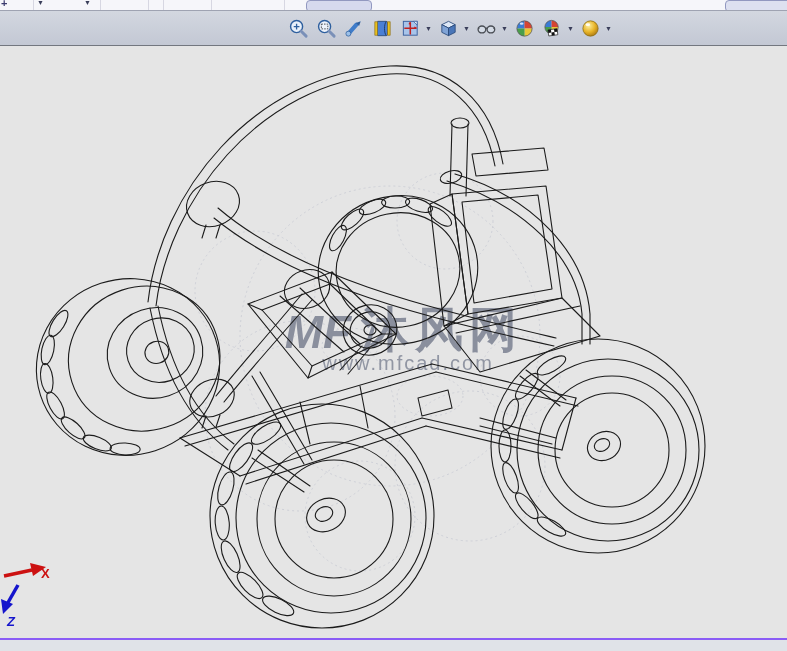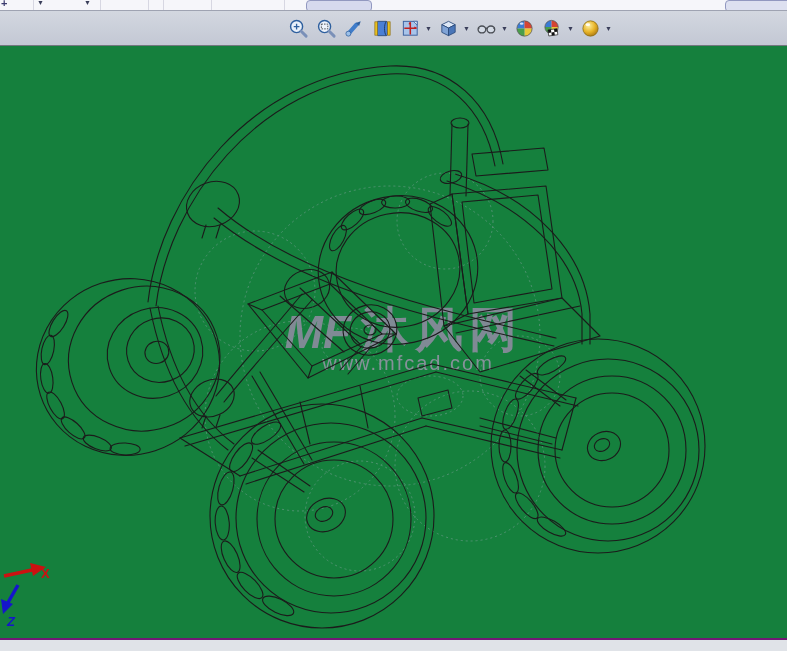--- a/index.html
+++ b/index.html
@@ -34,21 +34,21 @@
     width:25px;height:28px;display:flex;align-items:center;justify-content:center;
     background:transparent;border:none;padding:0;cursor:default;
   }
   .tb-arrow{
     width:9px;height:28px;display:flex;align-items:center;justify-content:center;
     font-size:7px;color:#3a3e5a;margin-left:-2px;cursor:default;
   }
   
   .viewport{
     position:absolute;left:0;top:46px;width:787px;height:592px;
-    background:#15803d;border-bottom:2px solid #701a75;
+    background:#e5e5e5;border-bottom:2px solid #8b5cf6;
   }
   
   .status-bar{
     position:absolute;left:0;top:640px;width:787px;height:11px;
     background:#e0e3e8;
   }
   svg text{user-select:none;}
 </style>
 </head>
 <body>

